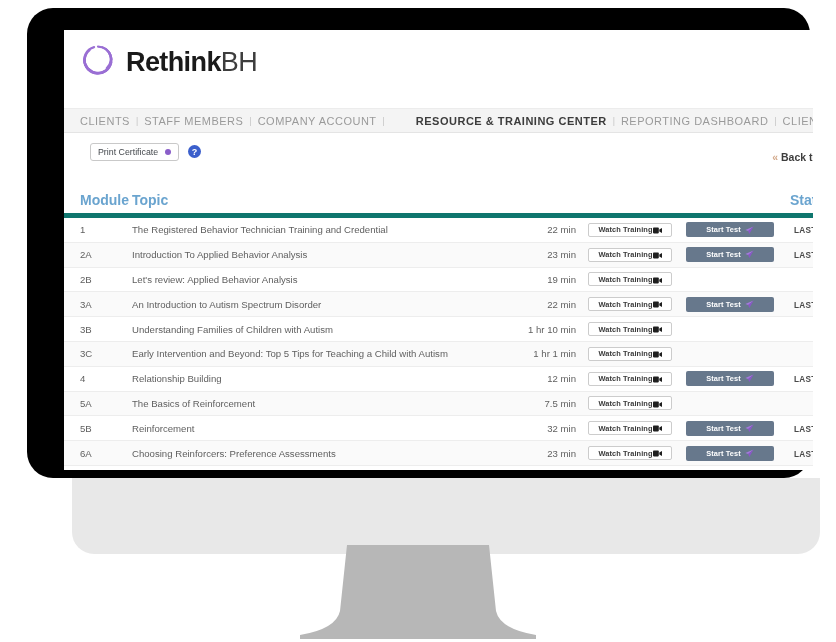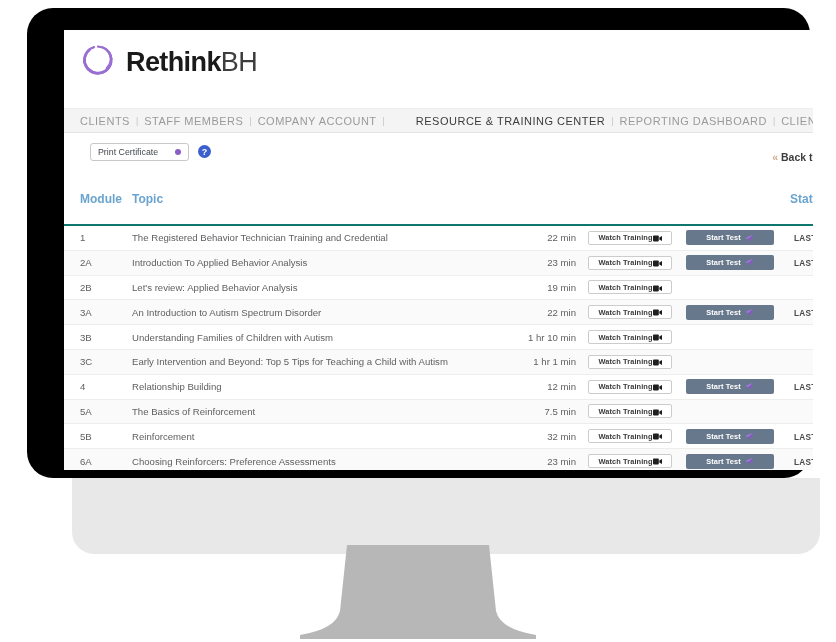--- a/index.html
+++ b/index.html
@@ -102,21 +102,21 @@
     overflow: hidden;
   }
   .nav-item {
     font-size: 11px;
     color: #9a9a9a;
     letter-spacing: 0.5px;
     text-transform: uppercase;
   }
   .nav-item.active {
     color: #3c3c3c;
-    font-weight: normal;
+    font-weight: bold;
     padding-left: 25px;
   }
   .nav-sep {
     font-size: 8.6px;
     color: #c4c4c4;
     padding: 0 6px;
   }
 
   
   #page-title-row {
@@ -130,21 +130,21 @@
     color: #3f4a59;
     white-space: nowrap;
     vertical-align: middle;
   }
   #page-title .title-strong { font-weight: bold; }
   #page-title .title-weak { font-weight: normal; color: #5c6878; }
 
   #print-certificate-button {
     display: inline-flex;
     align-items: center;
-    gap: 17px;
+    gap: 7px;
     vertical-align: middle;
     margin-left: 10px;
     margin-bottom: 2px;
     padding: 3px 7px;
     background: #ffffff;
     border: 1px solid #c9c9c9;
     border-radius: 3px;
     font-size: 8.8px;
     color: #44484d;
     white-space: nowrap;
@@ -176,26 +176,26 @@
   #back-link .back-chevron { color: #d3a98a; margin-right: 3px; }
 
   
   #modules-table {
     margin: 6px 0 0 0;
     width: 860px;
     border-collapse: collapse;
     table-layout: fixed;
   }
   #modules-table thead th {
-    font-size: 12px;
+    font-size: 14px;
     font-weight: bold;
     color: #6aa4cf;
     text-align: left;
-    padding: 3px 0 18px 0;
-    border-bottom: 2px solid #0f766e;
+    padding: 3px 0 5px 0;
+    border-bottom: 5px solid #0f766e;
   }
   .col-module { width: 52px; padding-left: 16px !important; }
   .col-topic  { width: 348px; margin-left: 12px; }
   .col-time   { width: 108px; }
   .col-watch  { width: 98px; }
   .col-test   { width: 104px; }
   .col-status { width: 150px; }
 
   #modules-table tbody td {
     font-size: 9.6px;

